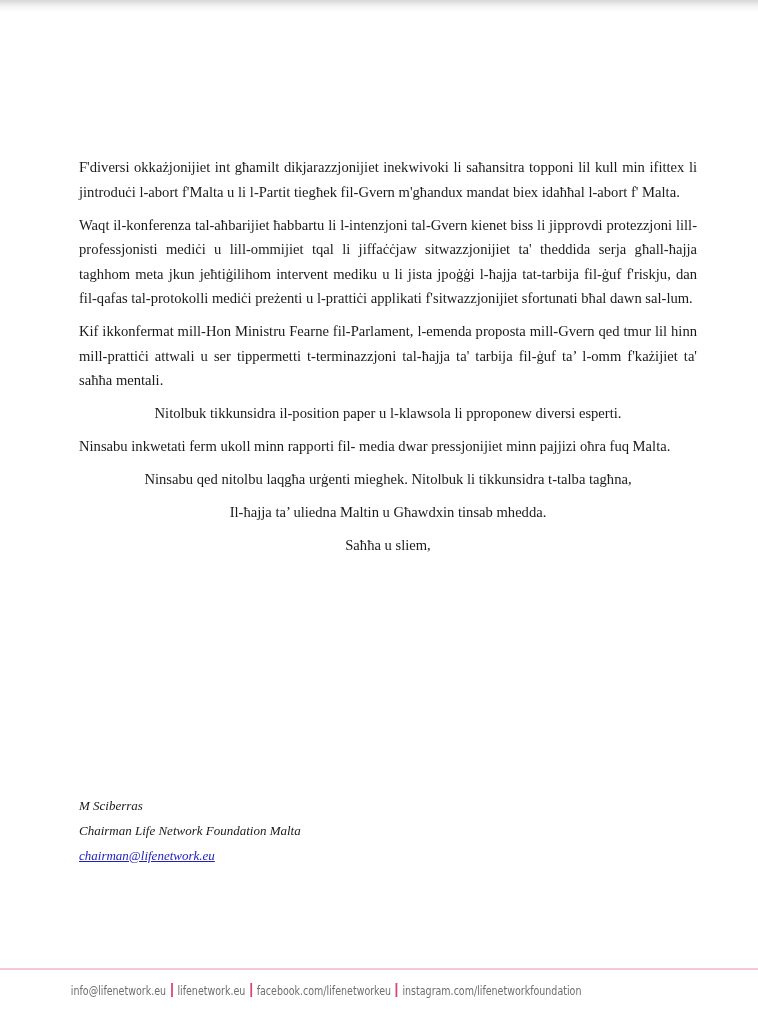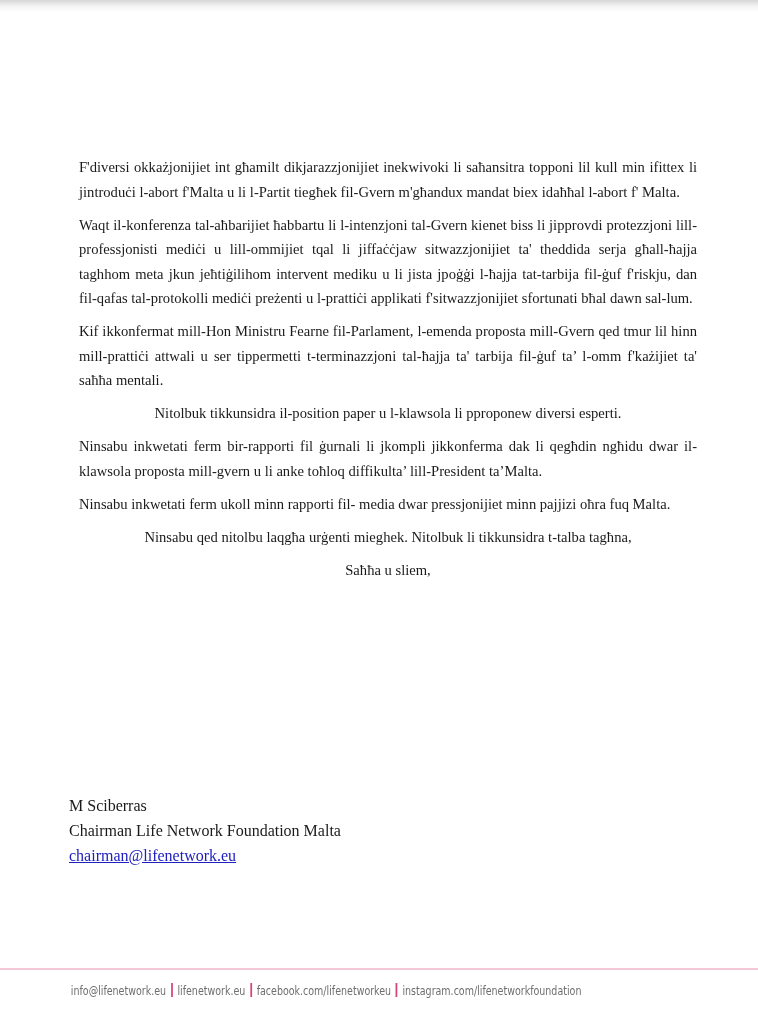--- a/index.html
+++ b/index.html
@@ -16,22 +16,22 @@
   .letter-body {
     position: absolute; left: 79px; top: 155px; width: 618px;
     font-size: 14.6px; line-height: 24.5px; font-family: Liberation Serif, serif;
   }
   .letter-body p {
     margin: 0 0 8.5px 0;
     text-align: justify;
   }
   .letter-body p.left { text-align: center; }
   .signature {
-    position: absolute; left: 69px; top: 794px; width: 400px;
-    font-size: 16px; line-height: 24.8px;
+    position: absolute; left: 79px; top: 794px; width: 400px;
+    font-size: 13px; line-height: 24.8px; font-style: italic;
   }
   .signature div { white-space: nowrap; }
   .signature a { color: #1a0dab; color: #2020c0; text-decoration: underline; }
   .footer-line {
     position: absolute; left: 0; top: 968px; width: 758px; height: 2px;
     background: #f4c9d6;
   }
   .footer {
     position: absolute; left: 0; top: 983px; width: 652px; text-align: center;
     font-family: "DejaVu Sans Condensed", "Liberation Sans Narrow", "Liberation Sans", sans-serif;
@@ -46,23 +46,23 @@
 </head>
 <body>
 
 <div class="top-shadow"></div>
 
 <div class="letter-body">
   <p>F'diversi okkażjonijiet int għamilt dikjarazzjonijiet inekwivoki li saħansitra topponi lil kull min ifittex li jintroduċi l-abort f'Malta u li l-Partit tiegħek fil-Gvern m'għandux mandat biex idaħħal l-abort f' Malta.</p>
   <p>Waqt il-konferenza tal-aħbarijiet ħabbartu li l-intenzjoni tal-Gvern kienet biss li jipprovdi protezzjoni lill-professjonisti mediċi u lill-ommijiet tqal li jiffaċċjaw sitwazzjonijiet ta' theddida serja għall-ħajja taghhom meta  jkun jeħtiġilihom intervent mediku u  li jista jpoġġi l-ħajja tat-tarbija fil-ġuf f'riskju, dan fil-qafas tal-protokolli mediċi preżenti u l-prattiċi applikati f'sitwazzjonijiet sfortunati bħal dawn sal-lum.</p>
   <p>Kif ikkonfermat mill-Hon Ministru Fearne fil-Parlament, l-emenda proposta mill-Gvern qed tmur lil hinn mill-prattiċi attwali u ser tippermetti t-terminazzjoni tal-ħajja ta' tarbija fil-ġuf ta’ l-omm f'każijiet ta' saħħa mentali.</p>
   <p class="left">Nitolbuk tikkunsidra il-position paper u l-klawsola li pproponew diversi esperti.</p>
-  <p>Ninsabu inkwetati ferm bir-rapporti fil ġurnali li jkompli jikkonferma dak li qegħdin ngħidu dwar il- klawsola proposta mill-gvern u li anke toħloq diffikulta’ lill-President ta’Malta.</p>
   <p>Ninsabu inkwetati ferm ukoll minn rapporti fil- media dwar pressjonijiet minn pajjizi oħra fuq Malta.</p>
   <p class="left">Ninsabu qed nitolbu laqgħa urġenti mieghek. Nitolbuk li tikkunsidra t-talba tagħna,</p>
+  <p class="left">Il-ħajja ta’ uliedna Maltin u Għawdxin tinsab mhedda.</p>
   <p class="left">Saħħa u sliem,</p>
 </div>
 
 <div class="signature">
   <div>M Sciberras</div>
   <div>Chairman Life Network Foundation Malta</div>
   <div><a href="mailto:chairman@lifenetwork.eu">chairman@lifenetwork.eu</a></div>
 </div>
 
 <div class="footer-line" style="background: rgb(244, 201, 214);"></div>

